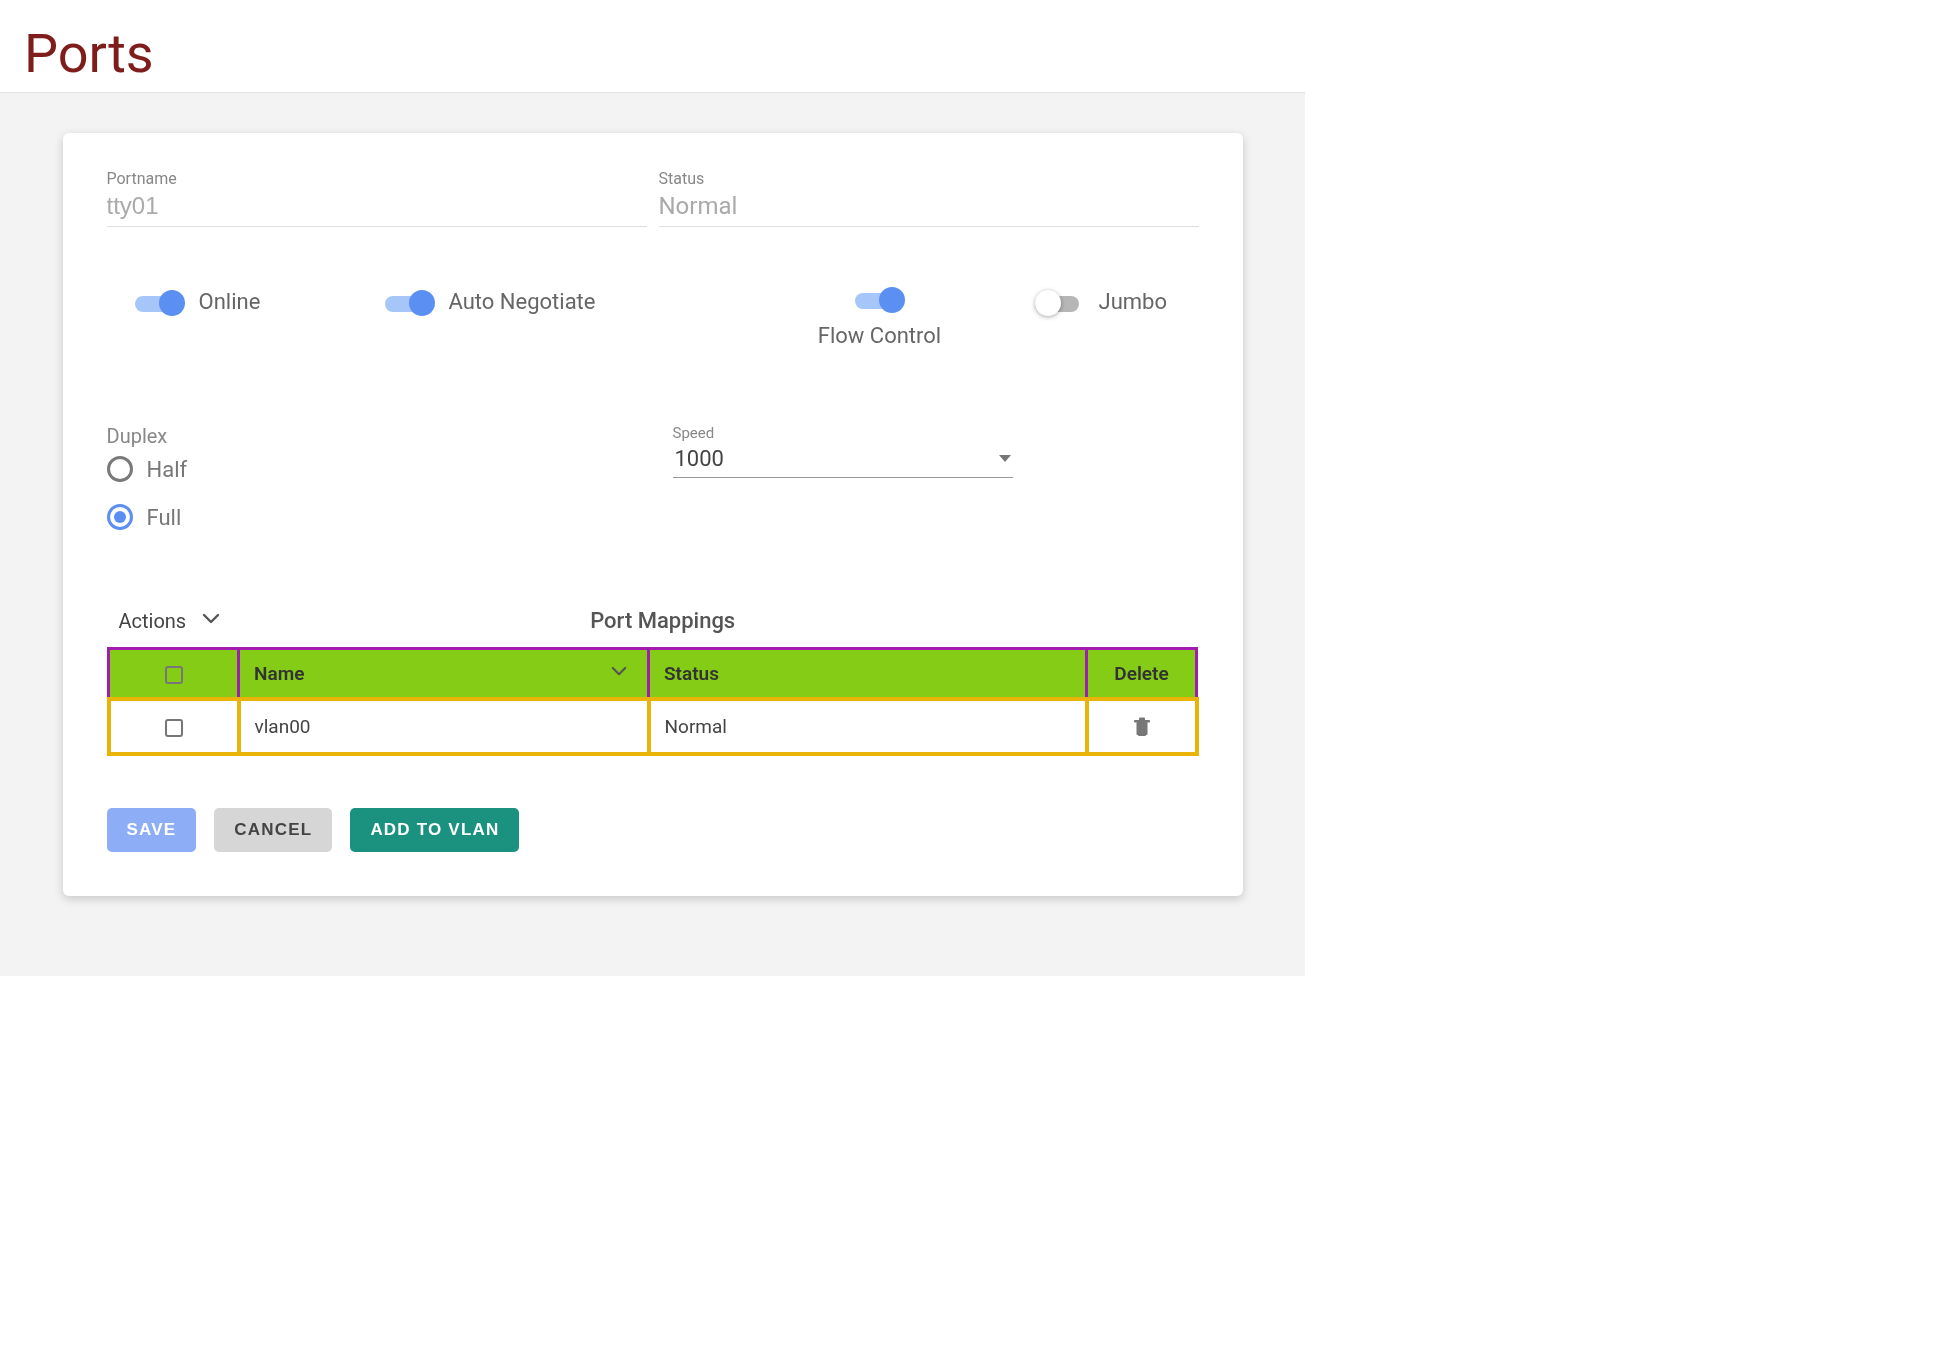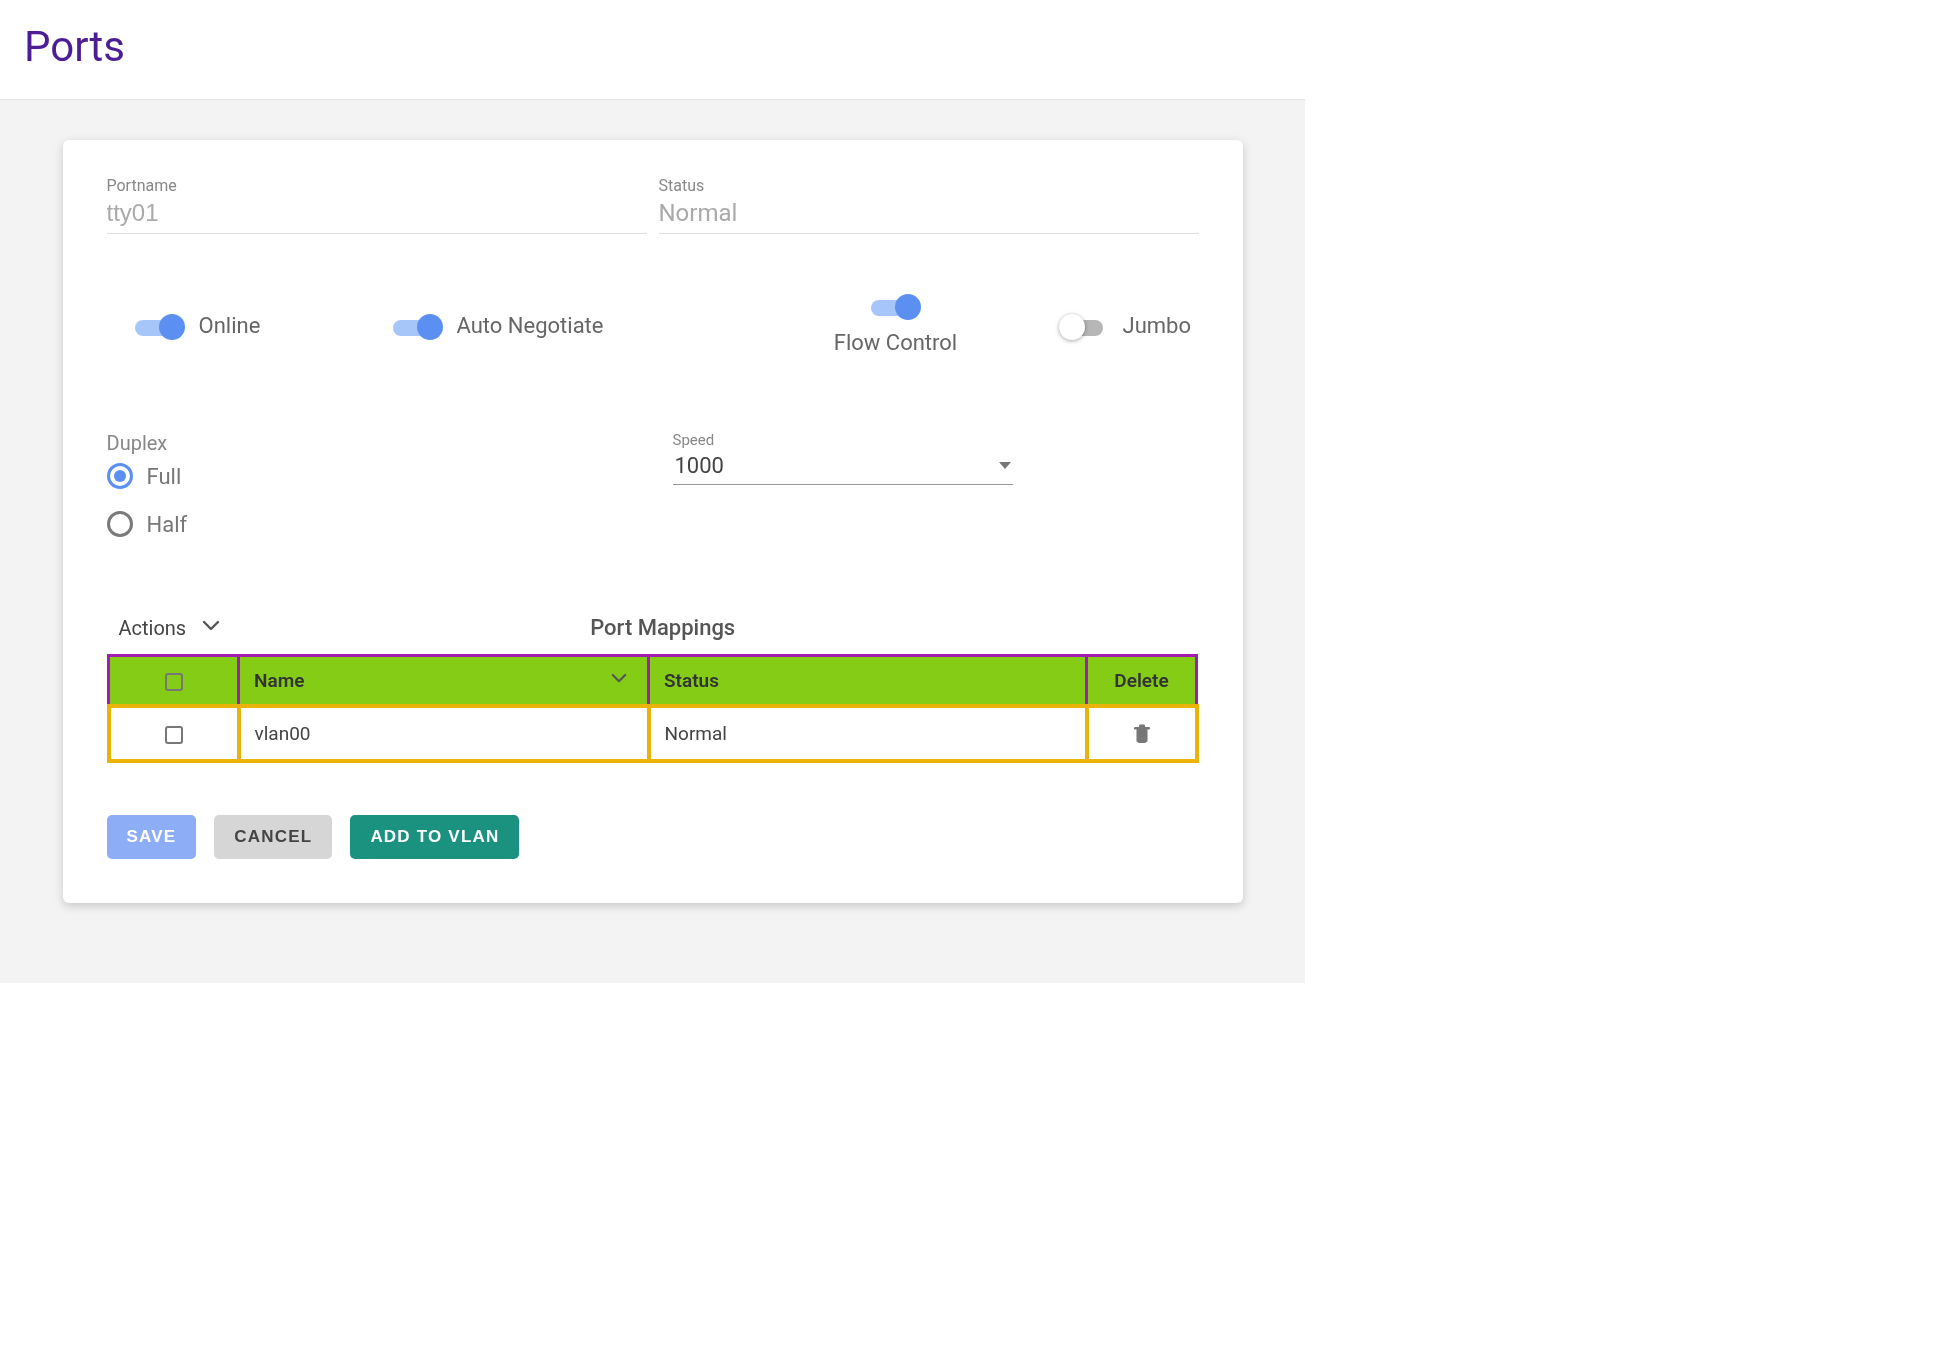--- a/index.html
+++ b/index.html
@@ -7,24 +7,24 @@
     margin: 0; padding: 0;
     font-family: -apple-system, BlinkMacSystemFont, "Segoe UI", Roboto, "Helvetica Neue", Arial, sans-serif;
     background: #fff;
     color: #3a3a3a;
   }
   .page {
     width: 1305px;
     margin: 0;
   }
   .page-title {
-    font-size: 42px;
+    font-size: 54px;
     font-weight: 400;
-    color: #4c1d95;
-    margin: 22px 0 28px 24px;
+    color: #7f1d1d;
+    margin: 22px 0 7px 24px;
   }
   .divider {
     border: none;
     border-top: 1px solid #e3e3e3;
     margin: 0;
   }
   .body-area {
     background: #f3f3f3;
     padding: 40px 60px 80px 60px;
   }
@@ -63,24 +63,24 @@
   .field-readonly {
     font-size: 24px;
     color: #aaa;
     border-bottom: 1px solid #ddd;
     width: 100%;
     padding: 2px 0 6px 0;
   }
 
   .toggles-row {
     display: flex;
-    align-items: center;
+    align-items: flex-start;
     margin-top: 62px;
     margin-left: 28px;
-    gap: 8px;
+    gap: 0;
   }
   .toggle-group {
     display: flex;
     align-items: center;
     gap: 14px;
   }
   .tg1 { width: 250px; }
   .tg2 { width: 340px; }
   .tg3 { width: 310px; flex-direction: column; }
   .tg4 { }
@@ -320,26 +320,26 @@
               <div class="switch-thumb"></div>
           </div>
           <span class="toggle-label">Jumbo</span>
         </div>
       </div>
 
       <div class="duplex-row">
         <div class="duplex-col">
           <div class="section-label">Duplex</div>
           <div class="radio-option">
+            <span class="radio-circle"></span>
+            <span class="radio-label">Half</span>
+          </div>
+          <div class="radio-option">
             <span class="radio-circle selected"></span>
             <span class="radio-label">Full</span>
-          </div>
-          <div class="radio-option">
-            <span class="radio-circle"></span>
-            <span class="radio-label">Half</span>
           </div>
         </div>
         <div class="speed-col">
           <div class="speed-label">Speed</div>
           <div class="speed-select">
             <span>1000</span>
             <span class="caret-down"></span>
           </div>
         </div>
       </div>

